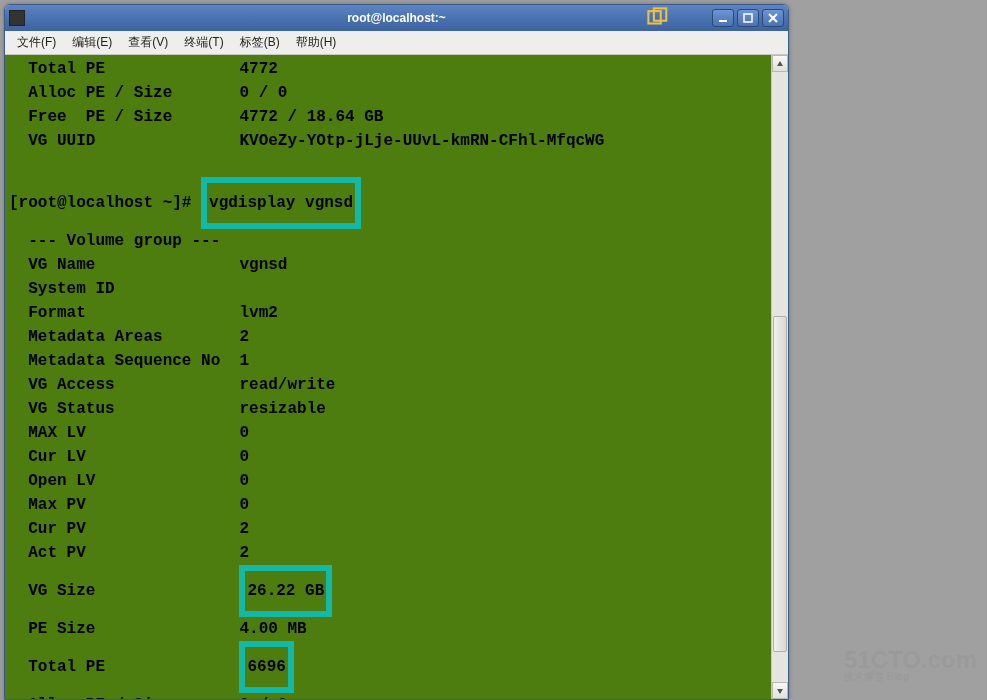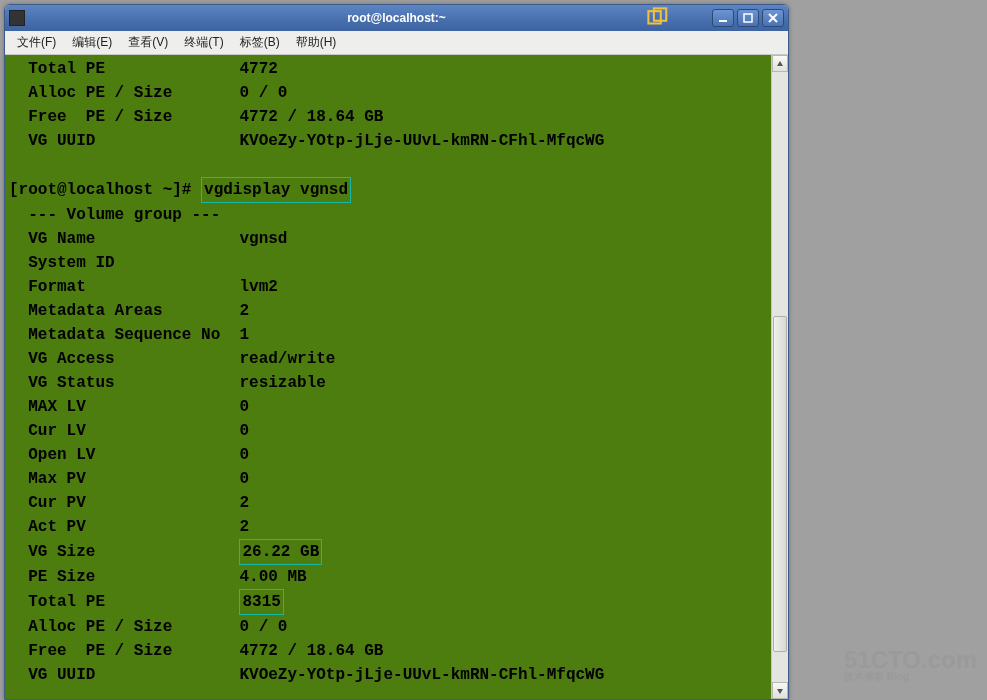--- a/index.html
+++ b/index.html
@@ -117,22 +117,22 @@
 }
 .sb-track { flex: 1; position: relative; background: #e4e4e0; }
 .sb-thumb {
   position: absolute; left: 1px; right: 1px;
   top: 40%; height: 55%;
   background: linear-gradient(to right, #f0f0ec, #d8d8d4);
   border: 1px solid #b0b0a8;
   border-radius: 2px;
 }
 .hl-box {
-  border: 1px solid #14b8a6;
-  padding: 0 2px;
+  border: 6px solid #14b8a6;
+  padding: 8px 2px;
   display: inline-block;
 }
 .watermark {
   position: absolute;
   right: 10px;
   bottom: 18px;
   color: rgba(150,150,150,0.6);
   font-size: 24px;
   font-weight: bold;
   font-family: Arial, sans-serif;
@@ -200,21 +200,21 @@
   VG Access             read/write
   VG Status             resizable
   MAX LV                0
   Cur LV                0
   Open LV               0
   Max PV                0
   Cur PV                2
   Act PV                2
   VG Size               <span class="hl-box">26.22 GB</span>
   PE Size               4.00 MB
-  Total PE              <span class="hl-box">8315</span>
+  Total PE              <span class="hl-box">6696</span>
   Alloc PE / Size       0 / 0
   Free  PE / Size       4772 / 18.64 GB
   VG UUID               KVOeZy-YOtp-jLje-UUvL-kmRN-CFhl-MfqcWG
    
 [root@localhost ~]# </div>
     <div class="scrollbar">
       <div class="sb-btn">
         <svg width="8" height="8" viewBox="0 0 8 8">
             <path d="M4 1 L7 6 L1 6 Z" fill="#555"></path>
           </svg>

